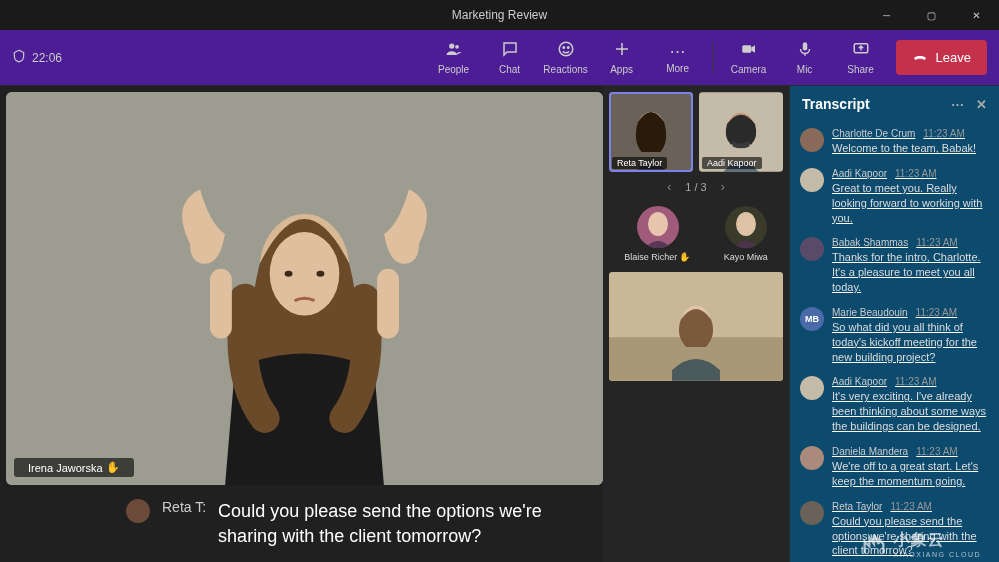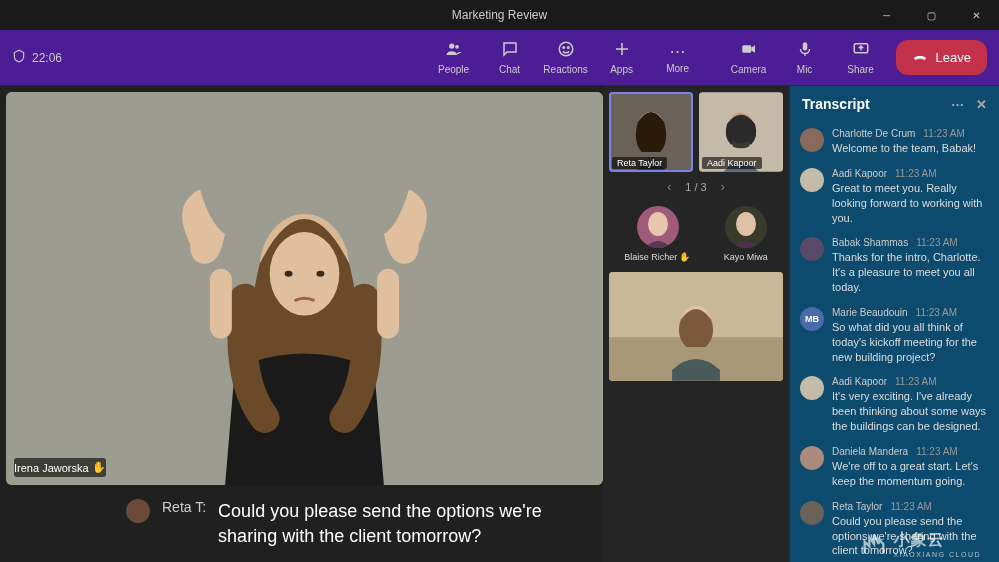--- a/index.html
+++ b/index.html
@@ -10,28 +10,28 @@
 .win-controls { position: absolute; right: 0; top: 0; display: flex; }
 .win-btn { width: 45px; height: 30px; display: flex; align-items: center; justify-content: center; color: #ccc; font-size: 10px; }
 
 .topbar { height: 56px; background: #4c1d95; display: flex; align-items: center; padding: 0 12px; border-bottom: 1px solid #2a2a2a; }
 .time-pill { display: flex; align-items: center; gap: 6px; color: #ccc; font-size: 12px; }
 .spacer { flex: 1; }
 .tool-group { display: flex; gap: 2px; align-items: center; }
 .tool-btn { display: flex; flex-direction: column; align-items: center; justify-content: center; width: 54px; height: 48px; color: #ccc; font-size: 10px; gap: 2px; border-radius: 4px; }
 .tool-btn .ico { font-size: 16px; }
 .divider { width: 1px; height: 32px; background: #3a3a3a; margin: 0 6px; }
-.leave-btn { background: #c4314b; color: #fff; border: none; padding: 8px 16px; border-radius: 12px; font-size: 13px; display: flex; align-items: center; gap: 8px; margin-left: 8px; }
+.leave-btn { background: #c4314b; color: #fff; border: none; padding: 8px 16px; border-radius: 4px; font-size: 13px; display: flex; align-items: center; gap: 8px; margin-left: 8px; }
 
 .content { display: flex; height: calc(562px - 86px); }
 
 .main-stage { flex: 1; display: flex; flex-direction: column; padding: 6px 0 0 6px; }
 .main-video { flex: 1; background: #9a9a8e; border-radius: 6px; position: relative; overflow: hidden; display: flex; align-items: center; justify-content: center; }
 .main-video svg { width: 100%; height: 100%; }
-.video-label { position: absolute; bottom: 8px; left: 8px; background: rgba(0,0,0,0.6); padding: 3px 0; border-radius: 3px; font-size: 11px; display: flex; align-items: center; gap: 4px; }
+.video-label { position: absolute; bottom: 8px; left: 8px; background: rgba(0,0,0,0.6); padding: 3px 14px; border-radius: 3px; font-size: 11px; display: flex; align-items: center; gap: 4px; }
 .caption-area { padding: 14px 40px 14px 120px; display: flex; gap: 12px; align-items: flex-start; min-height: 70px; }
 .caption-avatar { width: 24px; height: 24px; border-radius: 50%; background: #6b4a3a; flex-shrink: 0; }
 .caption-name { font-size: 14px; color: #ccc; white-space: nowrap; }
 .caption-text { font-size: 18px; color: #fff; line-height: 1.35; }
 
 .gallery { width: 186px; background: #252525; padding: 6px; display: flex; flex-direction: column; gap: 6px; overflow: hidden; }
 .tile-row { display: flex; gap: 6px; }
 .tile { flex: 1; aspect-ratio: 1.05; background: #555; border-radius: 4px; position: relative; overflow: hidden; }
 .tile.sel { outline: 2px solid #7b83eb; outline-offset: -2px; }
 .tile-label { position: absolute; bottom: 3px; left: 3px; background: rgba(0,0,0,0.6); padding: 1px 5px; border-radius: 2px; font-size: 9px; }
@@ -43,21 +43,21 @@
 .circle-av { width: 42px; height: 42px; border-radius: 50%; overflow: hidden; background: #6b4a3a; }
 .circle-name { font-size: 9px; color: #ddd; display: flex; gap: 3px; align-items: center; }
 .lower-tile { width: 100%; aspect-ratio: 1.6; background: #bca88a; border-radius: 4px; overflow: hidden; }
 
 .transcript-panel { width: 210px; background: #0c4a6e; display: flex; flex-direction: column; border-left: 1px solid #2a2a2a; }
 .ts-header { display: flex; align-items: center; padding: 10px 12px; font-size: 14px; font-weight: 600; }
 .ts-header-actions { margin-left: auto; display: flex; gap: 12px; color: #aaa; font-size: 13px; }
 .ts-body { flex: 1; overflow-y: auto; padding: 0 10px; }
 .ts-item { display: flex; gap: 8px; padding: 6px 0; }
 .ts-av { width: 24px; height: 24px; border-radius: 50%; flex-shrink: 0; display: flex; align-items: center; justify-content: center; font-size: 9px; font-weight: 600; color: #fff; }
-.ts-content { flex: 1; }
+.ts-content { flex: 1; text-decoration: underline; }
 .ts-meta { display: flex; gap: 8px; font-size: 10px; color: #999; margin-bottom: 2px; }
 .ts-name { color: #ccc; }
 .ts-text { font-size: 11px; color: #ddd; line-height: 1.35; }
 
 .watermark { position: absolute; right: 18px; bottom: 4px; color: rgba(255,255,255,0.65); font-size: 11px; display: flex; align-items: center; gap: 6px; pointer-events: none; }
 .watermark .wm-main { font-size: 16px; font-weight: 600; letter-spacing: 1px; }
 .watermark .wm-sub { font-size: 7px; letter-spacing: 1.5px; }
 </style>
 </head>
 <body>

